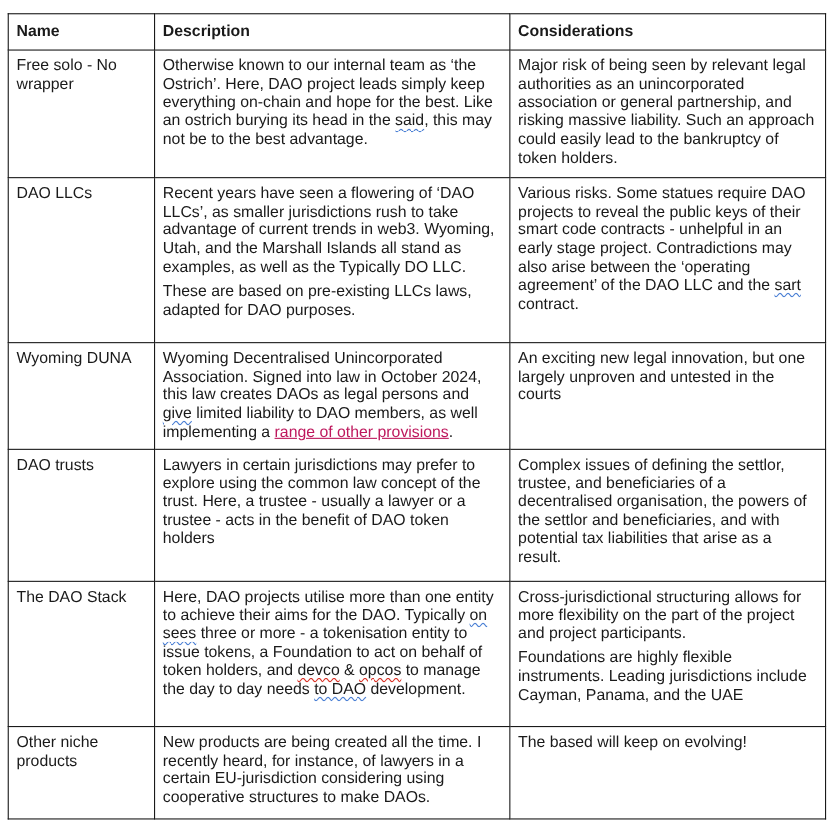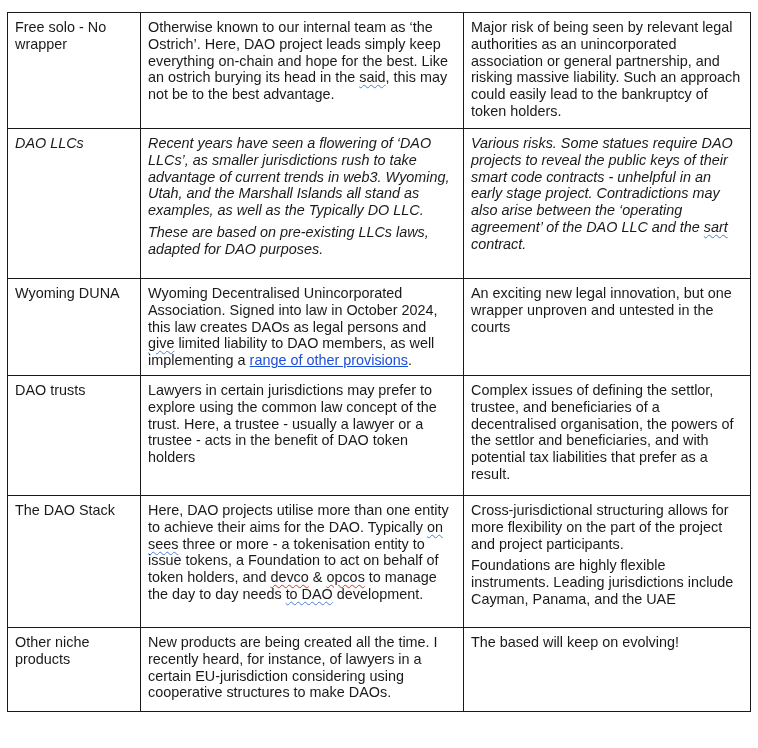--- a/index.html
+++ b/index.html
@@ -17,41 +17,46 @@
       font-size: 14.4px;
       line-height: 16.8px;
       text-align: left;
     }
     table.doc-table th { font-weight: bold; padding-top: 8px; padding-bottom: 7px; }
     col.c1 { width: 133px; }
     col.c2 { width: 323px; }
     col.c3 { width: 287px; }
     .para { margin: 0; }
     .para + .para { margin-top: 5px; }
-    .link { color: #1d4ed8; text-decoration: underline; }
+    .link { color: #be185d; text-decoration: underline; }
     .spell-blue { text-decoration: underline wavy #4a7fd4; text-decoration-thickness: 1px; text-underline-offset: 2px; }
     .spell-red { text-decoration: underline wavy #d93025; text-decoration-thickness: 1px; text-underline-offset: 2px; text-align: right; }
     tr.r-header { height: 32px; }
     tr.r1 { height: 116px; }
-    tr.r2 { height: 150px; font-style: italic; }
+    tr.r2 { height: 150px; }
     tr.r3 { height: 95px; }
     tr.r4 { height: 120px; }
     tr.r5 { height: 132px; }
     tr.r6 { height: 84px; margin-top: 25px; }
   </style>
 </head>
 <body>
 
 <table class="doc-table">
   <colgroup>
       <col class="c1">
       <col class="c2">
       <col class="c3">
     </colgroup>
   <tbody>
+      <tr class="r-header">
+    <th>Name</th>
+    <th>Description</th>
+    <th>Considerations</th>
+  </tr>
 
   <tr class="r1">
     <td>Free solo - No wrapper</td>
     <td>
       <p class="para"><span>Otherwise known to our internal team as ‘the Ostrich’. Here, DAO project leads simply keep everything on-chain and hope for the best. Like an ostrich burying its head in the </span><span class="spell-blue">said</span><span>, this may not be to the best advantage.</span></p>
     </td>
     <td>
       <p class="para">Major risk of being seen by relevant legal authorities as an unincorporated association or general partnership, and risking massive liability. Such an approach could easily lead to the bankruptcy of token holders.</p>
     </td>
   </tr>
@@ -66,31 +71,31 @@
       <p class="para"><span>Various risks. Some statues require DAO projects to reveal the public keys of their smart code contracts - unhelpful in an early stage project. Contradictions may also arise between the ‘operating agreement’ of the DAO LLC and the </span><span class="spell-blue">sart</span><span> contract.</span></p>
     </td>
   </tr>
 
   <tr class="r3">
     <td>Wyoming DUNA</td>
     <td>
       <p class="para"><span>Wyoming Decentralised Unincorporated Association. Signed into law in October 2024, this law creates DAOs as legal persons and </span><span class="spell-blue">give</span><span> limited liability to DAO members, as well implementing a </span><a class="link">range of other provisions</a><span>.</span></p>
     </td>
     <td>
-      <p class="para">An exciting new legal innovation, but one wrapper unproven and untested in the courts</p>
+      <p class="para">An exciting new legal innovation, but one largely unproven and untested in the courts</p>
     </td>
   </tr>
 
   <tr class="r4">
     <td>DAO trusts</td>
     <td>
       <p class="para">Lawyers in certain jurisdictions may prefer to explore using the common law concept of the trust. Here, a trustee - usually a lawyer or a trustee - acts in the benefit of DAO token holders</p>
     </td>
     <td>
-      <p class="para">Complex issues of defining the settlor, trustee, and beneficiaries of a decentralised organisation, the powers of the settlor and beneficiaries, and with potential tax liabilities that prefer as a result.</p>
+      <p class="para">Complex issues of defining the settlor, trustee, and beneficiaries of a decentralised organisation, the powers of the settlor and beneficiaries, and with potential tax liabilities that arise as a result.</p>
     </td>
   </tr>
 
   <tr class="r5">
     <td>The DAO Stack</td>
     <td>
       <p class="para"><span>Here, DAO projects utilise more than one entity to achieve their aims for the DAO. Typically </span><span class="spell-blue">on sees</span><span> three or more - a tokenisation entity to issue tokens, a Foundation to act on behalf of token holders, and </span><span class="spell-red">devco</span><span> &amp; </span><span class="spell-red">opcos</span><span> to manage the day to day needs </span><span class="spell-blue">to DAO</span><span> development.</span></p>
     </td>
     <td>
       <p class="para">Cross-jurisdictional structuring allows for more flexibility on the part of the project and project participants.</p>

